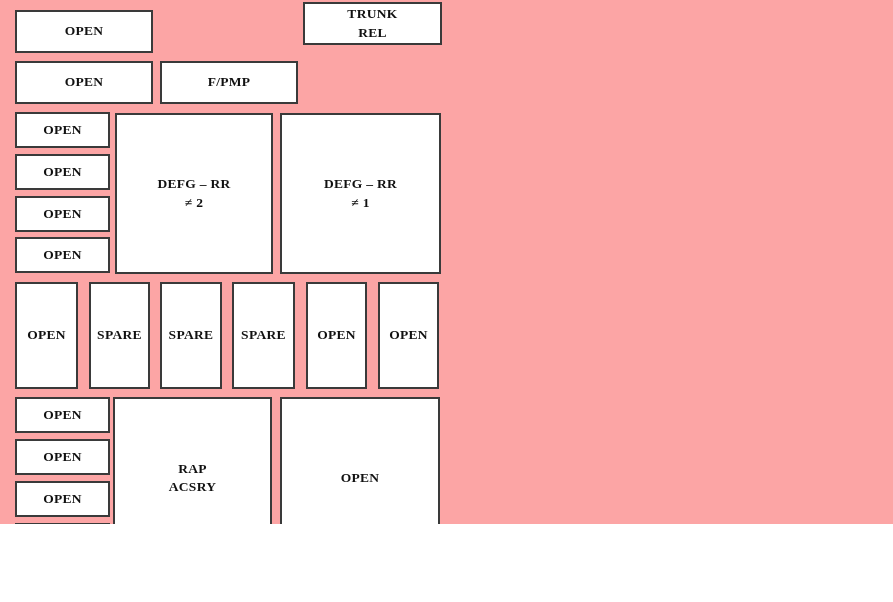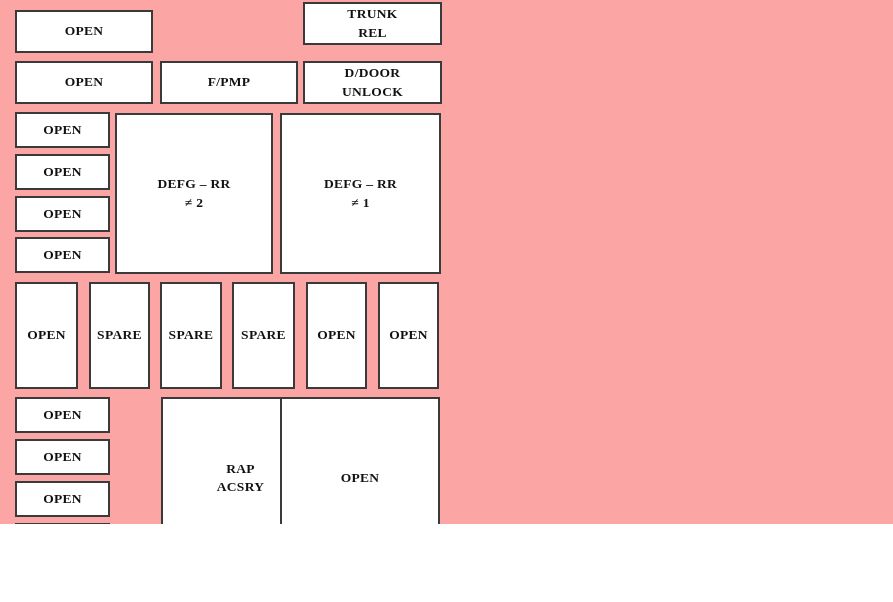--- a/index.html
+++ b/index.html
@@ -48,43 +48,41 @@
   .v3 { left: 160px; top: 282px; width: 62px; height: 107px; }
   .v4 { left: 232px; top: 282px; width: 63px; height: 107px; }
   .v5 { left: 306px; top: 282px; width: 61px; height: 107px; }
   .v6 { left: 378px; top: 282px; width: 61px; height: 107px; }
   
   .bl1 { left: 15px; top: 397px; width: 95px; height: 36px; }
   .bl2 { left: 15px; top: 439px; width: 95px; height: 36px; }
   .bl3 { left: 15px; top: 481px; width: 95px; height: 36px; }
   .bl4 { left: 15px; top: 523px; width: 95px; height: 36px; }
   
-  .rap     { left: 113px; top: 397px; width: 159px; height: 162px; margin-left: 48px; }
+  .rap     { left: 113px; top: 397px; width: 159px; height: 162px; }
   .bigopen { left: 280px; top: 397px; width: 160px; height: 162px; }
   
   .divider {
     position: absolute;
     left: 0; top: 595px;
     width: 893px; height: 5px;
     background: #0b0bef;
   }
 </style>
 </head>
 <body>
 
 <div class="page">
 
   <div class="fuse r1c1">OPEN</div>
   <div class="fuse r1c3">TRUNK
 REL</div>
 
   <div class="fuse r2c1">OPEN</div>
   <div class="fuse r2c2">F/PMP</div>
-  <div class="fuse r2c3">D/DOOR
-UNLOCK</div>
 
   <div class="fuse ml1">OPEN</div>
   <div class="fuse ml2">OPEN</div>
   <div class="fuse ml3">OPEN</div>
   <div class="fuse ml4">OPEN</div>
 
   <div class="fuse defg2">DEFG – RR
 ≠ 2</div>
   <div class="fuse defg1">DEFG – RR
 ≠ 1</div>

